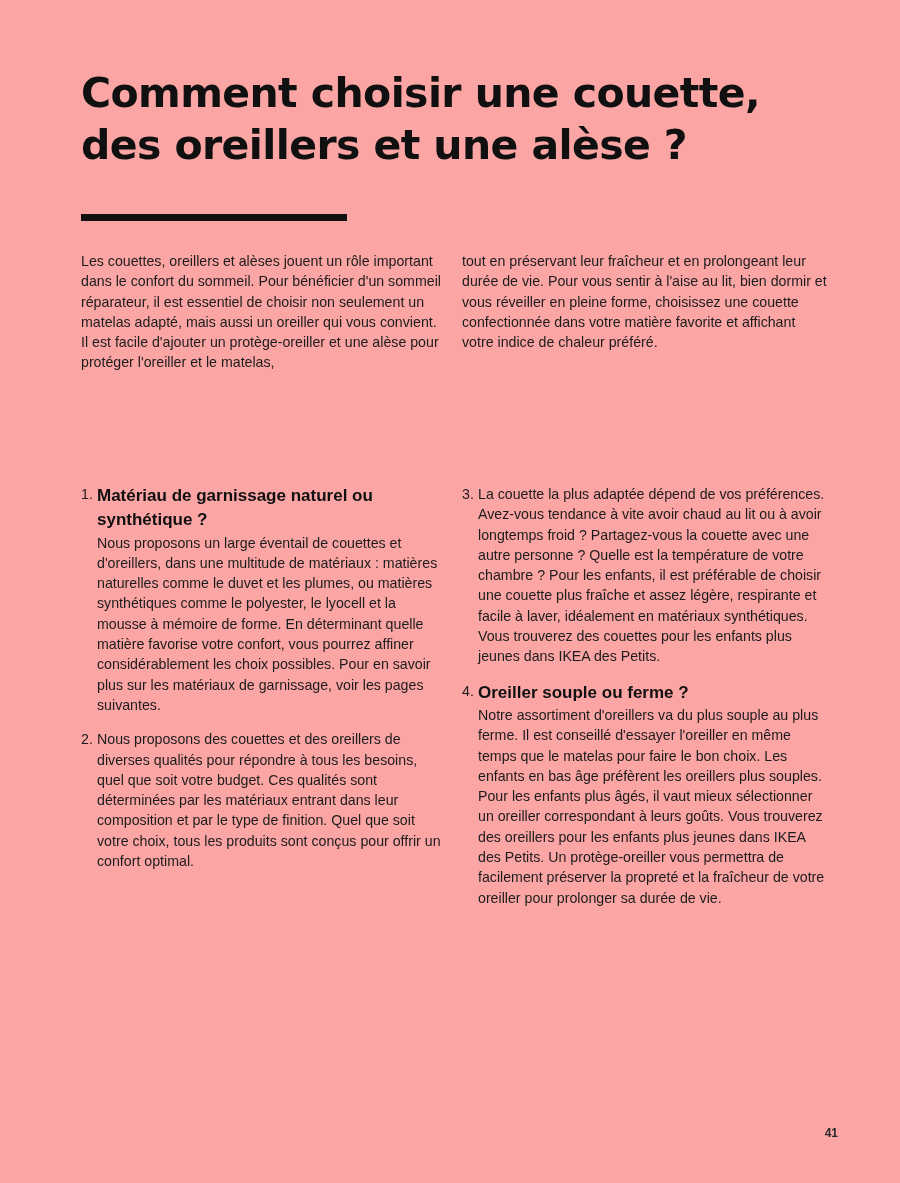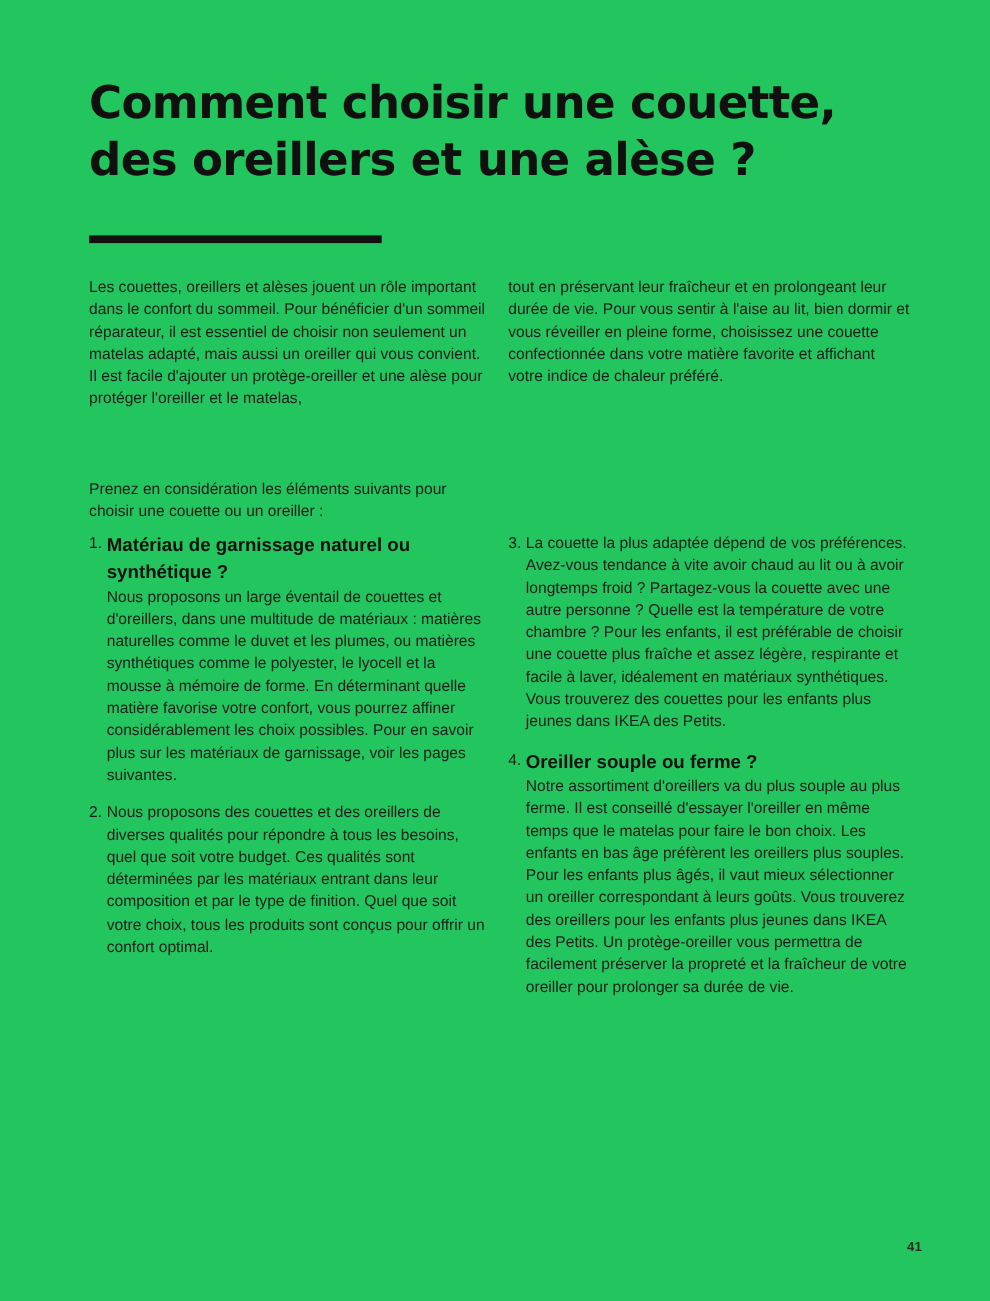--- a/index.html
+++ b/index.html
@@ -12,21 +12,21 @@
     height: 1183px;
     position: relative;
     font-family: "Liberation Sans", sans-serif;
     color: #1a1a1a;
     overflow: hidden;
   }
 
   .page {
     position: absolute;
     inset: 0;
-    background: #22c55e;
+    background: #fca5a5;
   }
 
   
   .title-block {
     position: absolute;
     left: 81px;
     top: 68px;
     width: 760px;
   }
   .doc-title {
@@ -157,21 +157,20 @@
 
   <div class="intro">
     <div class="intro-col">
       <p>Les couettes, oreillers et alèses jouent un rôle important dans le confort du sommeil. Pour bénéficier d'un sommeil réparateur, il est essentiel de choisir non seulement un matelas adapté, mais aussi un oreiller qui vous convient. Il est facile d'ajouter un protège-oreiller et une alèse pour protéger l'oreiller et le matelas,</p>
     </div>
     <div class="intro-col">
       <p>tout en préservant leur fraîcheur et en prolongeant leur durée de vie. Pour vous sentir à l'aise au lit, bien dormir et vous réveiller en pleine forme, choisissez une couette confectionnée dans votre matière favorite et affichant votre indice de chaleur préféré.</p>
     </div>
   </div>
 
-  <p class="lead-in">Prenez en considération les éléments suivants pour choisir une couette ou un oreiller :</p>
 
   <div class="lists">
 
     <div class="list-col">
 
       <div class="list-item">
         <div class="item-num">1.</div>
         <div class="item-body">
           <p class="item-heading">Matériau de garnissage naturel ou synthétique ?</p>
           <p class="item-text">Nous proposons un large éventail de couettes et d'oreillers, dans une multitude de matériaux : matières naturelles comme le duvet et les plumes, ou matières synthétiques comme le polyester, le lyocell et la mousse à mémoire de forme. En déterminant quelle matière favorise votre confort, vous pourrez affiner considérablement les choix possibles. Pour en savoir plus sur les matériaux de garnissage, voir les pages suivantes.</p>

